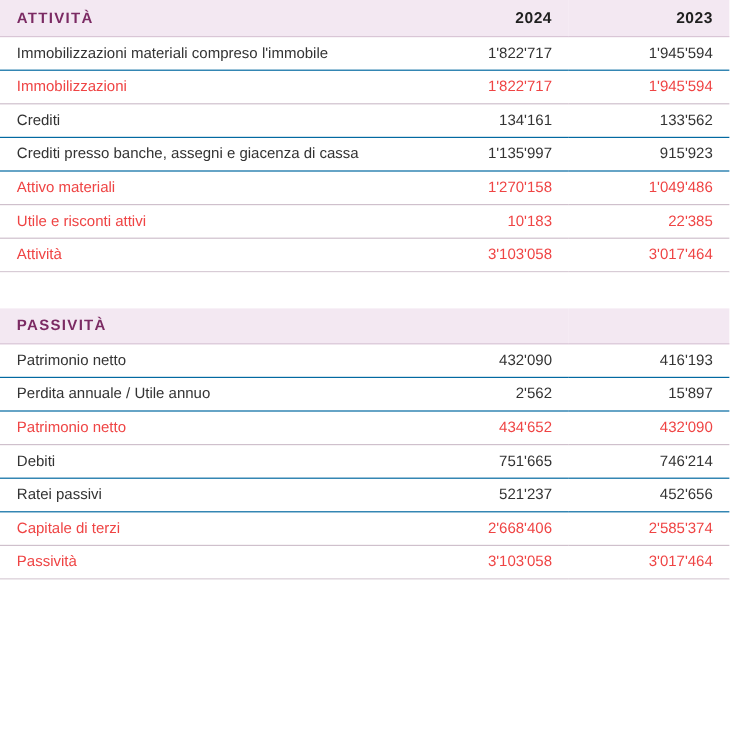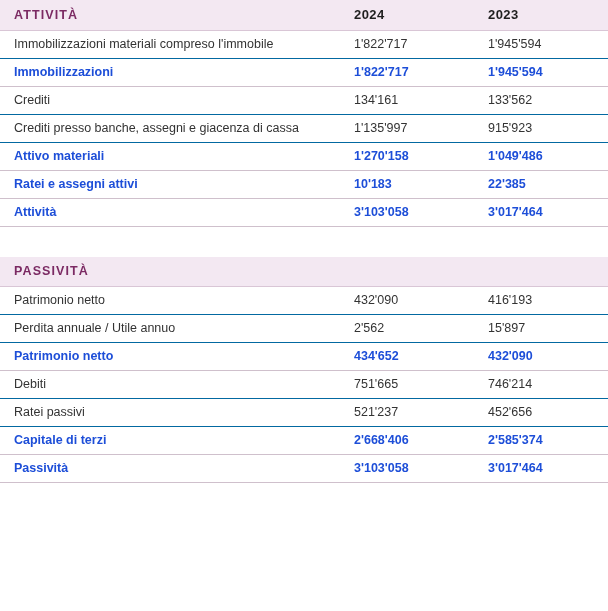--- a/index.html
+++ b/index.html
@@ -61,27 +61,27 @@
     background: #ffffff;
     font-size: 12.5px;
     color: #333333;
     white-space: nowrap;
     overflow: hidden;
   }
   tr.total-row td {
     padding: 6px 14px 7px 14px;
     border-bottom: 1px solid #cfc0cc;
     background: #ffffff;
-    font-weight: bold;
-    color: #1d4ed8;
+    font-weight: normal;
+    color: #ef4444;
     font-size: 12.5px;
     white-space: nowrap;
   }
   td.num {
-    text-align: left;
+    text-align: right;
     font-variant-numeric: tabular-nums;
   }
   .gap {
     height: 30px;
     background: #ffffff;
   }
   .spacer-bottom {
     height: 18px;
     background: #ffffff;
   }
@@ -123,21 +123,21 @@
         <td>Crediti presso banche, assegni e giacenza di cassa</td>
         <td class="num">1'135'997</td>
         <td class="num">915'923</td>
       </tr>
       <tr class="total-row">
         <td>Attivo materiali</td>
         <td class="num">1'270'158</td>
         <td class="num">1'049'486</td>
       </tr>
       <tr class="total-row">
-        <td>Ratei e assegni attivi</td>
+        <td>Utile e risconti attivi</td>
         <td class="num">10'183</td>
         <td class="num">22'385</td>
       </tr>
       <tr class="total-row">
         <td>Attività</td>
         <td class="num">3'103'058</td>
         <td class="num">3'017'464</td>
       </tr>
     </tbody>
   </table>

